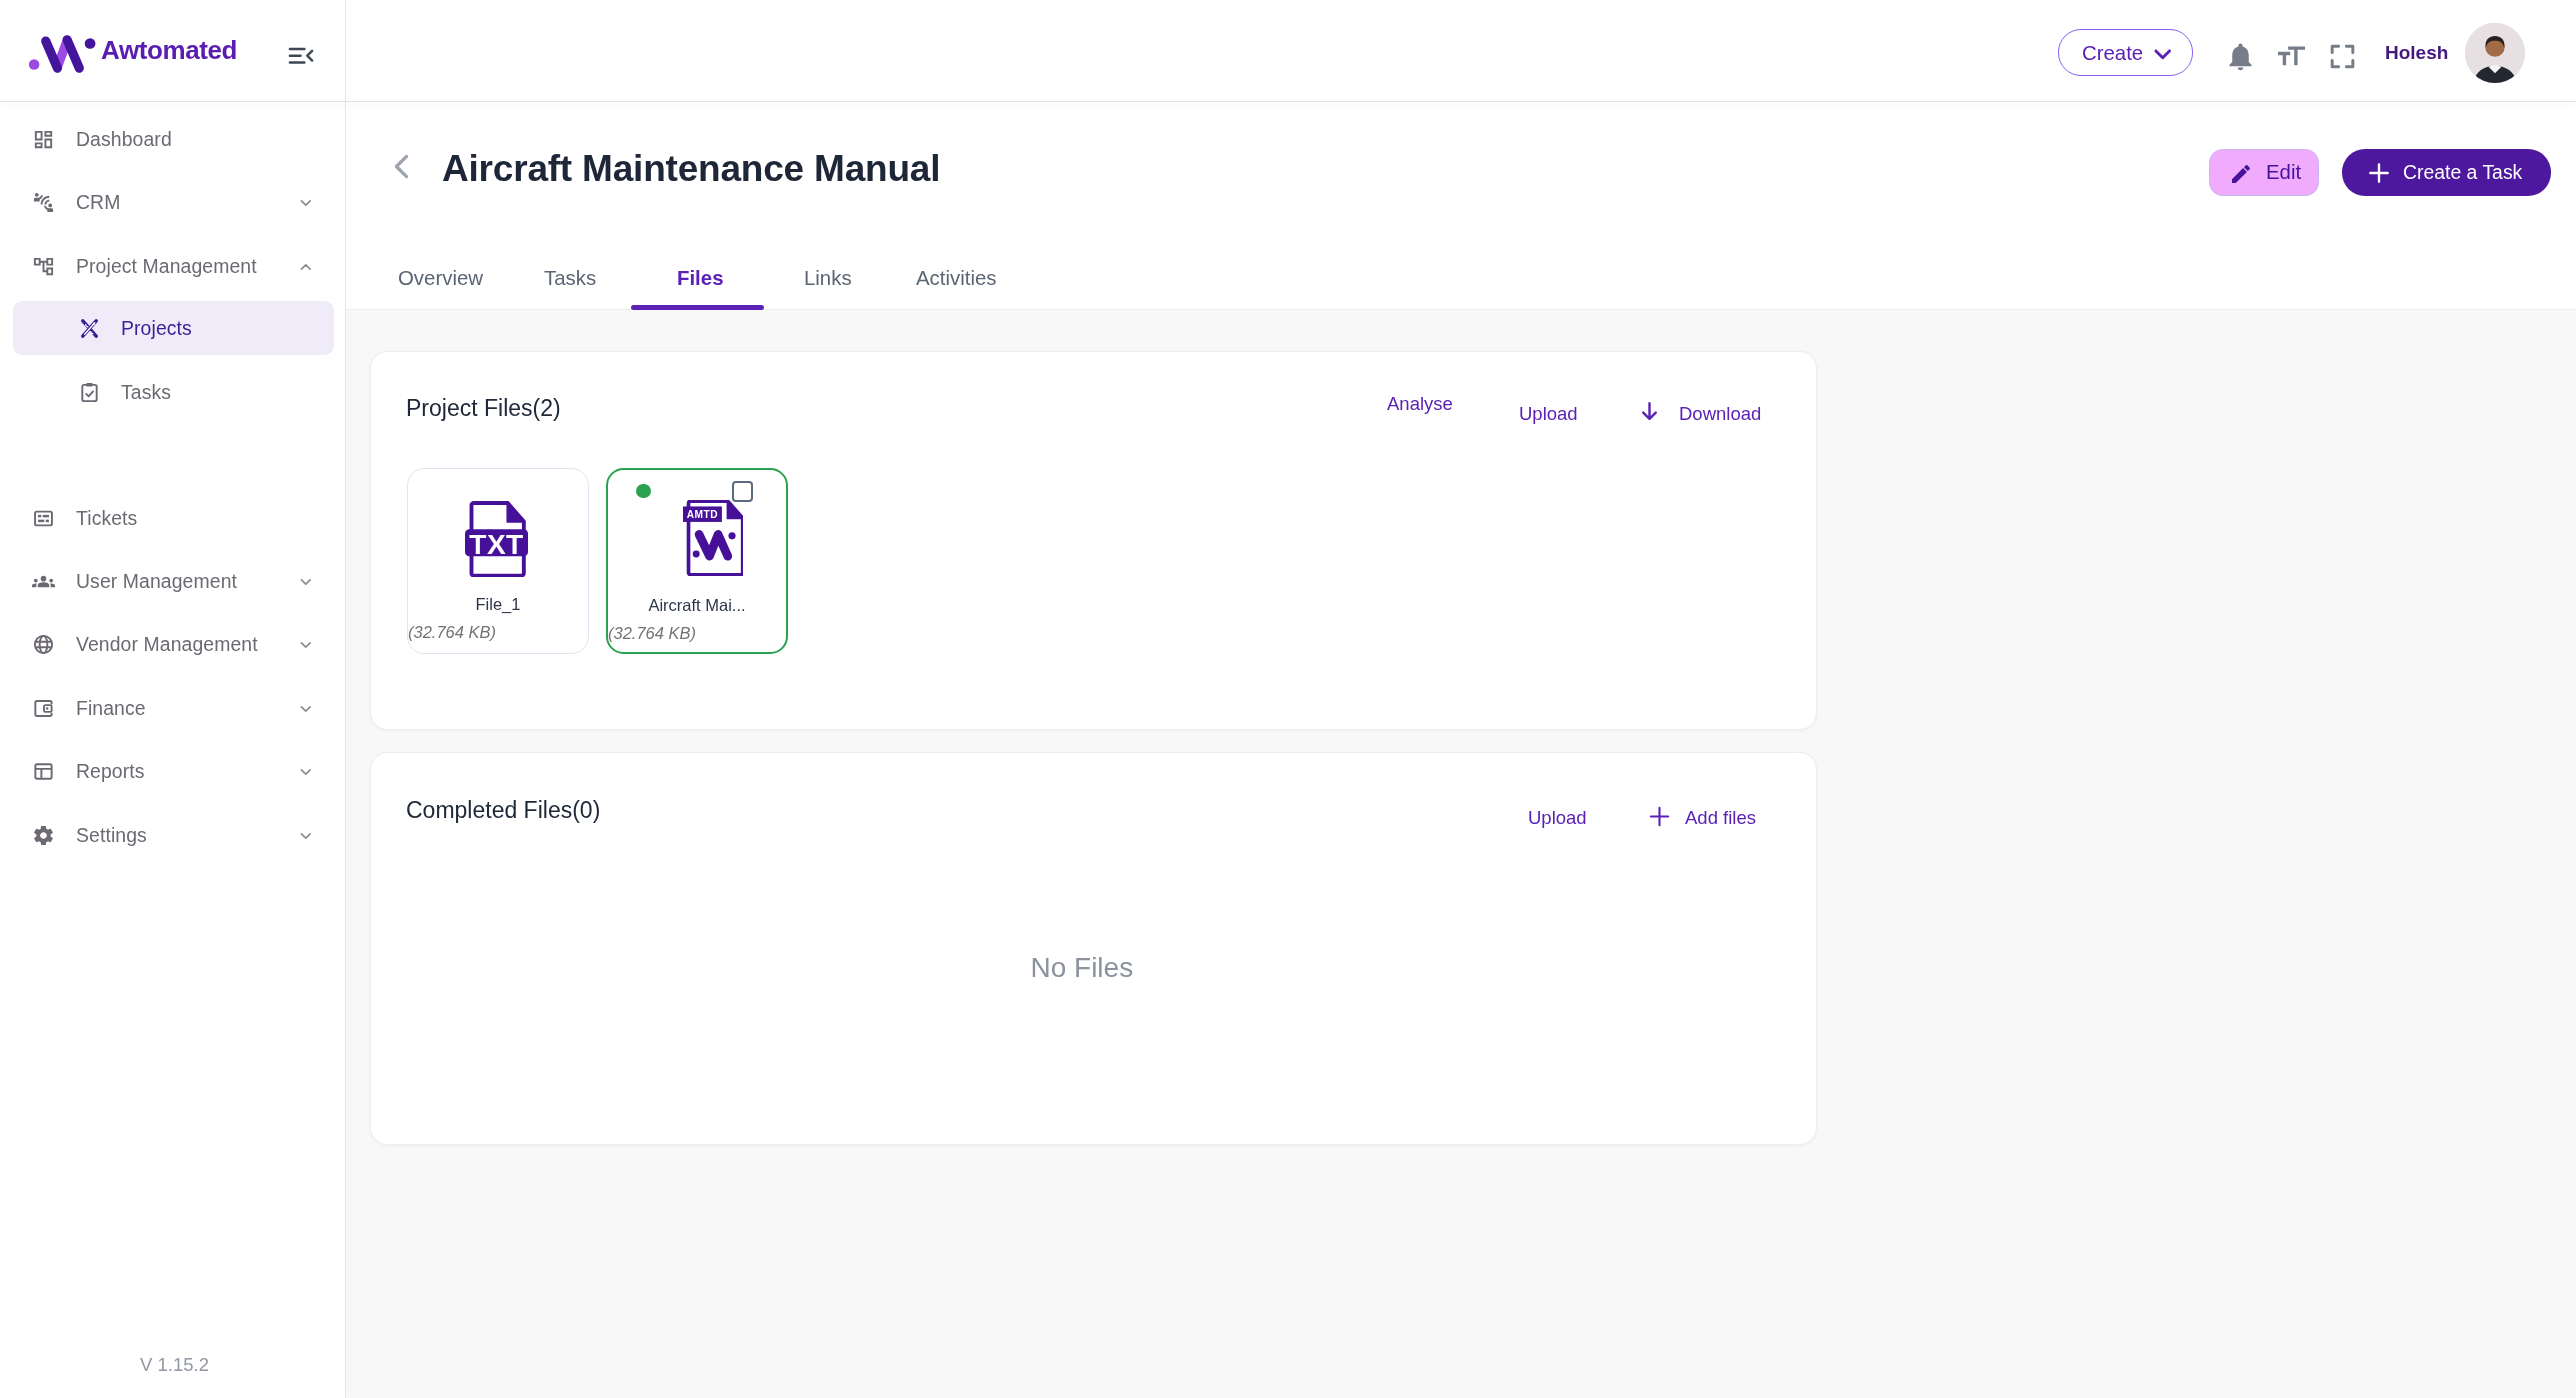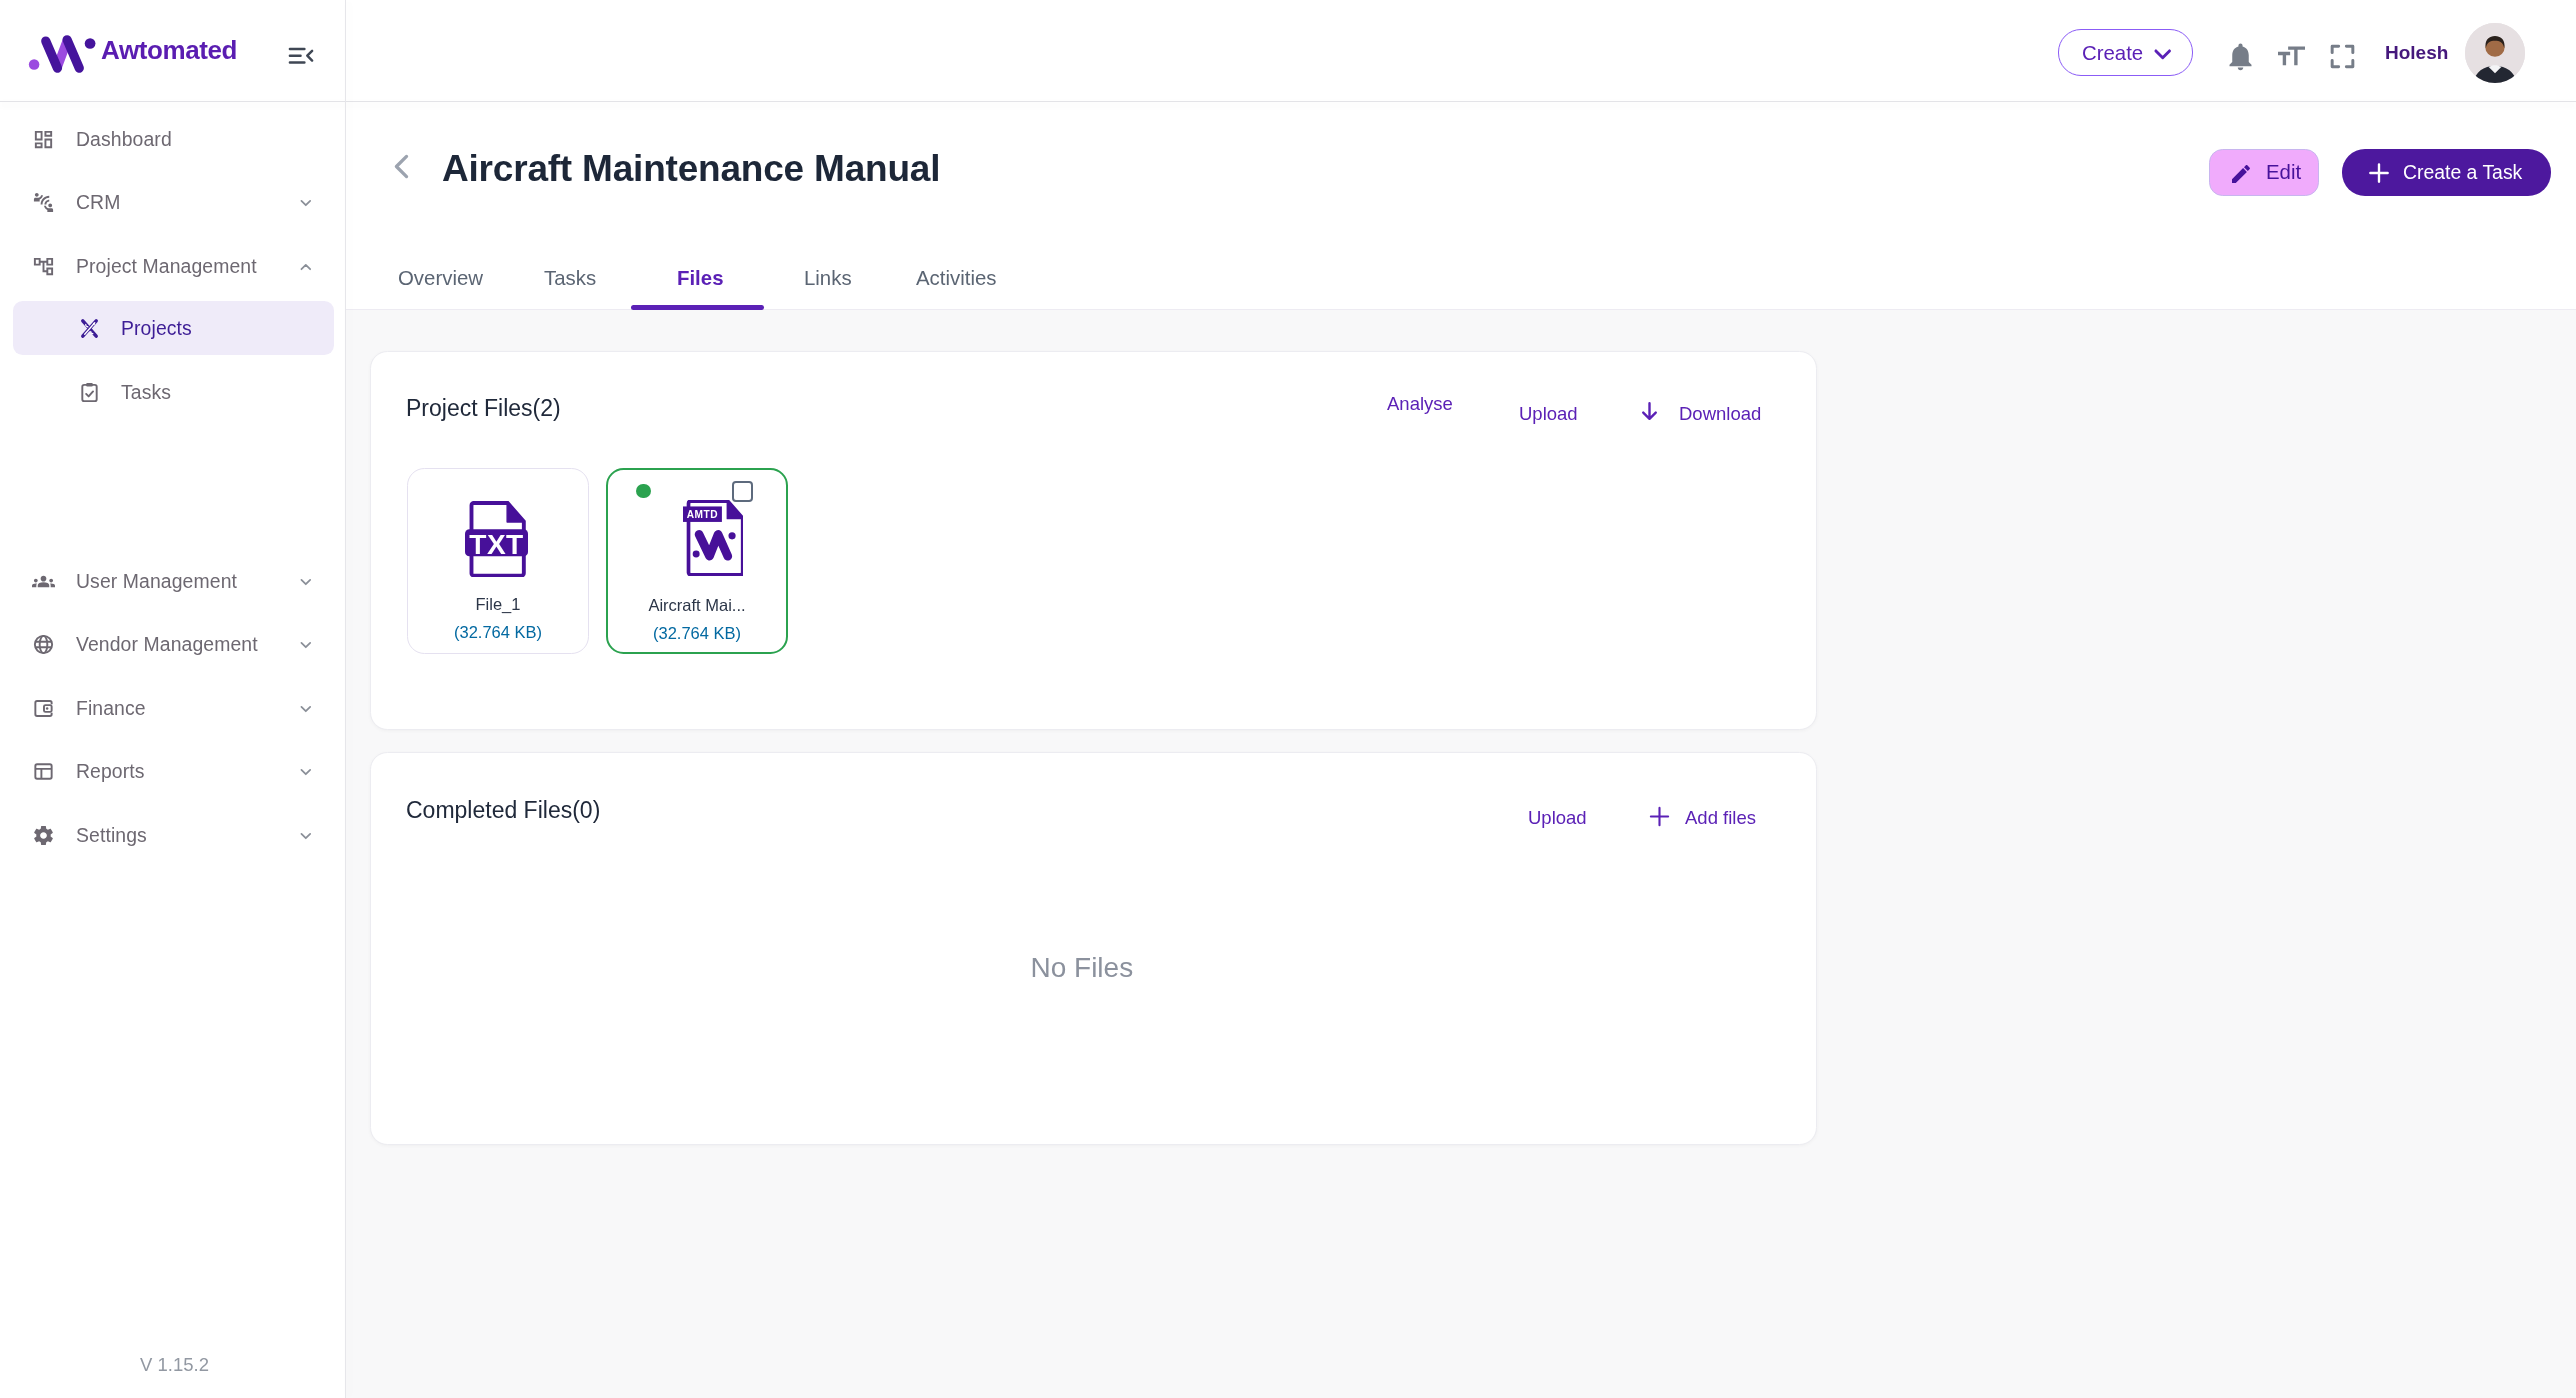--- a/index.html
+++ b/index.html
@@ -51,21 +51,21 @@
   .card1 { top:351px; height:379px; }
   .card2 { top:752px; height:393px; }
   .cardtitle { position:absolute; left:35px; font-size:23px; color:#20293a; }
   .alink { position:absolute; font-size:18.5px; color:#5b21b6; font-weight:500; }
 
   
   .tile { position:absolute; top:116px; width:182px; height:186px; background:#fff; border-radius:17.5px; }
   .tile1 { left:36px; border:1.9px solid #e5e1f0; }
   .tile2 { left:235px; border:2.9px solid #2ba24f; }
   .tname { position:absolute; left:0; width:100%; top:126px; text-align:center; font-size:16.5px; color:#2c3648; }
-  .tsize { position:absolute; left:0; width:100%; top:154px; text-align:center; font-size:16.5px; color:#0369a1; }
+  .tsize { position:absolute; left:0; width:100%; top:154px; text-align:left; font-size:16.5px; color:#737373;font-style:italic; }
   .gdot { position:absolute; left:28px; top:13.6px; width:14.6px; height:14.6px; border-radius:50%; background:#2ba24f; }
   .cbox { position:absolute; left:124px; top:10.7px; width:21.4px; height:21.4px; border:2.9px solid #5d6a7d; border-radius:3.9px; background:#fff; }
 
   .nofiles { position:absolute; left:-11.7px; width:100%; top:199px; text-align:center; font-size:28px; color:#8b919d; }
   .version { position:absolute; left:140px; top:1354px; font-size:18.5px; color:#9298a2; z-index:45; }
 </style>
 </head>
 <body>
 
   <div class="headsec"></div>
@@ -195,20 +195,30 @@
       <div class="lbl" style="color:#3d1d96;">Projects</div>
     </div>
     <div class="navitem subitem" style="top:361px;">
       <svg class="ic" viewBox="0 0 24 24">
         <rect x="4.5" y="4" width="15" height="17" rx="2" fill="none" stroke="#6d6871" stroke-width="2"></rect>
         <rect x="8.5" y="2.2" width="7" height="3.6" rx="1.2" fill="#6d6871"></rect>
         <path d="M8.5 13.5l2.6 2.6 4.6-5.2" fill="none" stroke="#6d6871" stroke-width="2" stroke-linecap="round" stroke-linejoin="round"></path>
       </svg>
       <div class="lbl">Tasks</div>
     </div>
+    <div class="navitem" style="top:487px;">
+      <svg class="ic" viewBox="0 0 24 24">
+        <rect x="3.2" y="4.8" width="17.6" height="14.4" rx="1.8" fill="none" stroke="#6d6871" stroke-width="2"></rect>
+        <rect x="6.3" y="8.2" width="3.4" height="2.6" fill="#6d6871"></rect>
+        <rect x="11.2" y="8.2" width="6.5" height="2.6" fill="#6d6871"></rect>
+        <rect x="6.3" y="13.2" width="6.5" height="2.6" fill="#6d6871"></rect>
+        <rect x="14.3" y="13.2" width="3.4" height="2.6" fill="#6d6871"></rect>
+      </svg>
+      <div class="lbl">Tickets</div>
+    </div>
     <div class="navitem" style="top:550px;">
       <svg class="ic" viewBox="0 0 24 24">
         <path fill="#6d6871" d="M12 12.75c1.63 0 3.07.39 4.24.9 1.08.48 1.76 1.56 1.76 2.73V18H6v-1.61c0-1.18.68-2.26 1.76-2.73 1.17-.52 2.61-.91 4.24-.91zM4 13c1.1 0 2-.9 2-2s-.9-2-2-2-2 .9-2 2 .9 2 2 2zm1.13 1.1c-.37-.06-.74-.1-1.13-.1-.99 0-1.93.21-2.78.58C.48 14.9 0 15.62 0 16.43V18h4.5v-1.61c0-.83.23-1.61.63-2.29zM20 13c1.1 0 2-.9 2-2s-.9-2-2-2-2 .9-2 2 .9 2 2 2zm4 3.43c0-.81-.48-1.53-1.22-1.85-.85-.37-1.79-.58-2.78-.58-.39 0-.76.04-1.13.1.4.68.63 1.46.63 2.29V18H24v-1.57zM12 6c1.66 0 3 1.34 3 3s-1.34 3-3 3-3-1.34-3-3 1.34-3 3-3z"></path>
       </svg>
       <div class="lbl">User Management</div>
       <svg class="chev" viewBox="0 0 14 14">
         <path d="M2.5 5 l4.5 4.5 4.5-4.5" fill="none" stroke="#8a8f98" stroke-width="1.8" stroke-linecap="round" stroke-linejoin="round"></path>
       </svg>
     </div>
     <div class="navitem" style="top:613px;">

